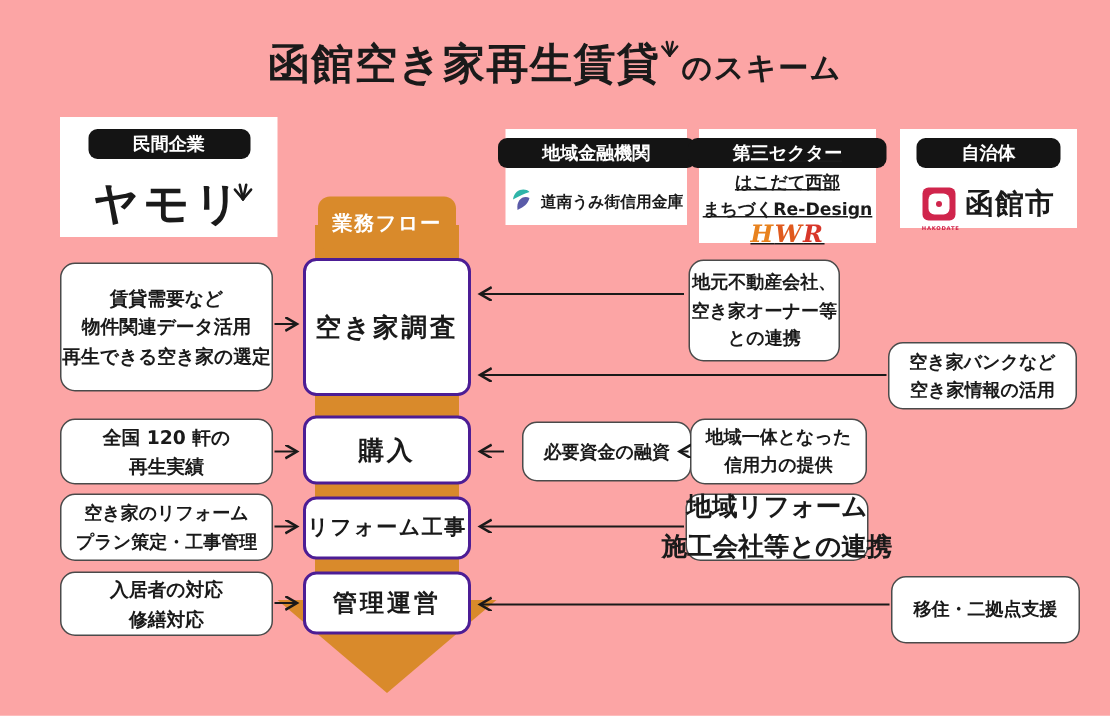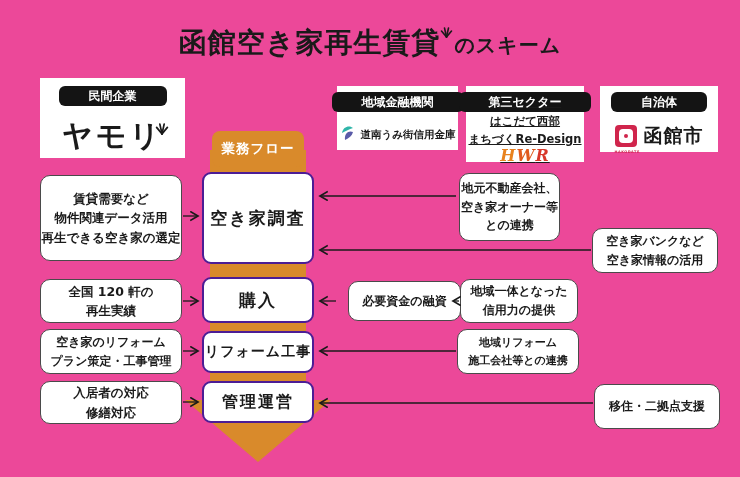--- a/index.html
+++ b/index.html
@@ -1,19 +1,19 @@
 <!DOCTYPE html>
 <html><head>
 <meta charset="utf-8">
 <style>
   * { margin:0; padding:0; box-sizing:border-box; }
   html,body { font-family:"DejaVu Sans","Liberation Sans",sans-serif; }
   .canvas {
     position:relative; width:740px; height:477px;
-    background:#ec4899; overflow:hidden; color:#1A1A1A;
+    background:#fca5a5; overflow:hidden; color:#1A1A1A;
   }
   
   .title {
     position:absolute; top:24px; left:0; width:100%;
     text-align:center; font-weight:700; white-space:nowrap;
   }
   .title .main { font-size:28px; letter-spacing:1px; }
   .title .suffix { font-size:20px; letter-spacing:1px; }
   .paw { display:inline-block; vertical-align:top; margin:0 1px 0 0; }
 
@@ -78,21 +78,21 @@
     font-size:12.5px; font-weight:600; line-height:1.55; text-align:center; white-space:nowrap;
   }
   .noteL1 { left:40px;  top:175px; width:142px; height:86px; }
   .noteL2 { left:40px;  top:279px; width:142px; height:44px; }
   .noteL3 { left:40px;  top:329px; width:142px; height:45px; font-size:12px; }
   .noteL4 { left:40px;  top:381px; width:142px; height:43px; }
   .noteR1 { left:459px; top:173px; width:101px; height:68px; font-size:12px;text-align:center; }
   .noteR2 { left:592px; top:228px; width:126px; height:45px; font-size:12px; }
   .noteR3 { left:337px; top:281px; width:113px; height:40px; font-size:12px;margin-left:11px; }
   .noteR4 { left:460px; top:279px; width:118px; height:44px; font-size:12px; }
-  .noteR5 { left:457px; top:329px; width:122px; height:45px; font-size:11px; }
+  .noteR5 { left:457px; top:329px; width:122px; height:45px; font-size:17px; }
   .noteR6 { left:594px; top:384px; width:126px; height:45px; font-size:12px; }
 
   .arrows { position:absolute; left:0; top:0; pointer-events:none; }
 </style>
 </head>
 <body>
 
 <div class="canvas">
 
   <div class="title">

